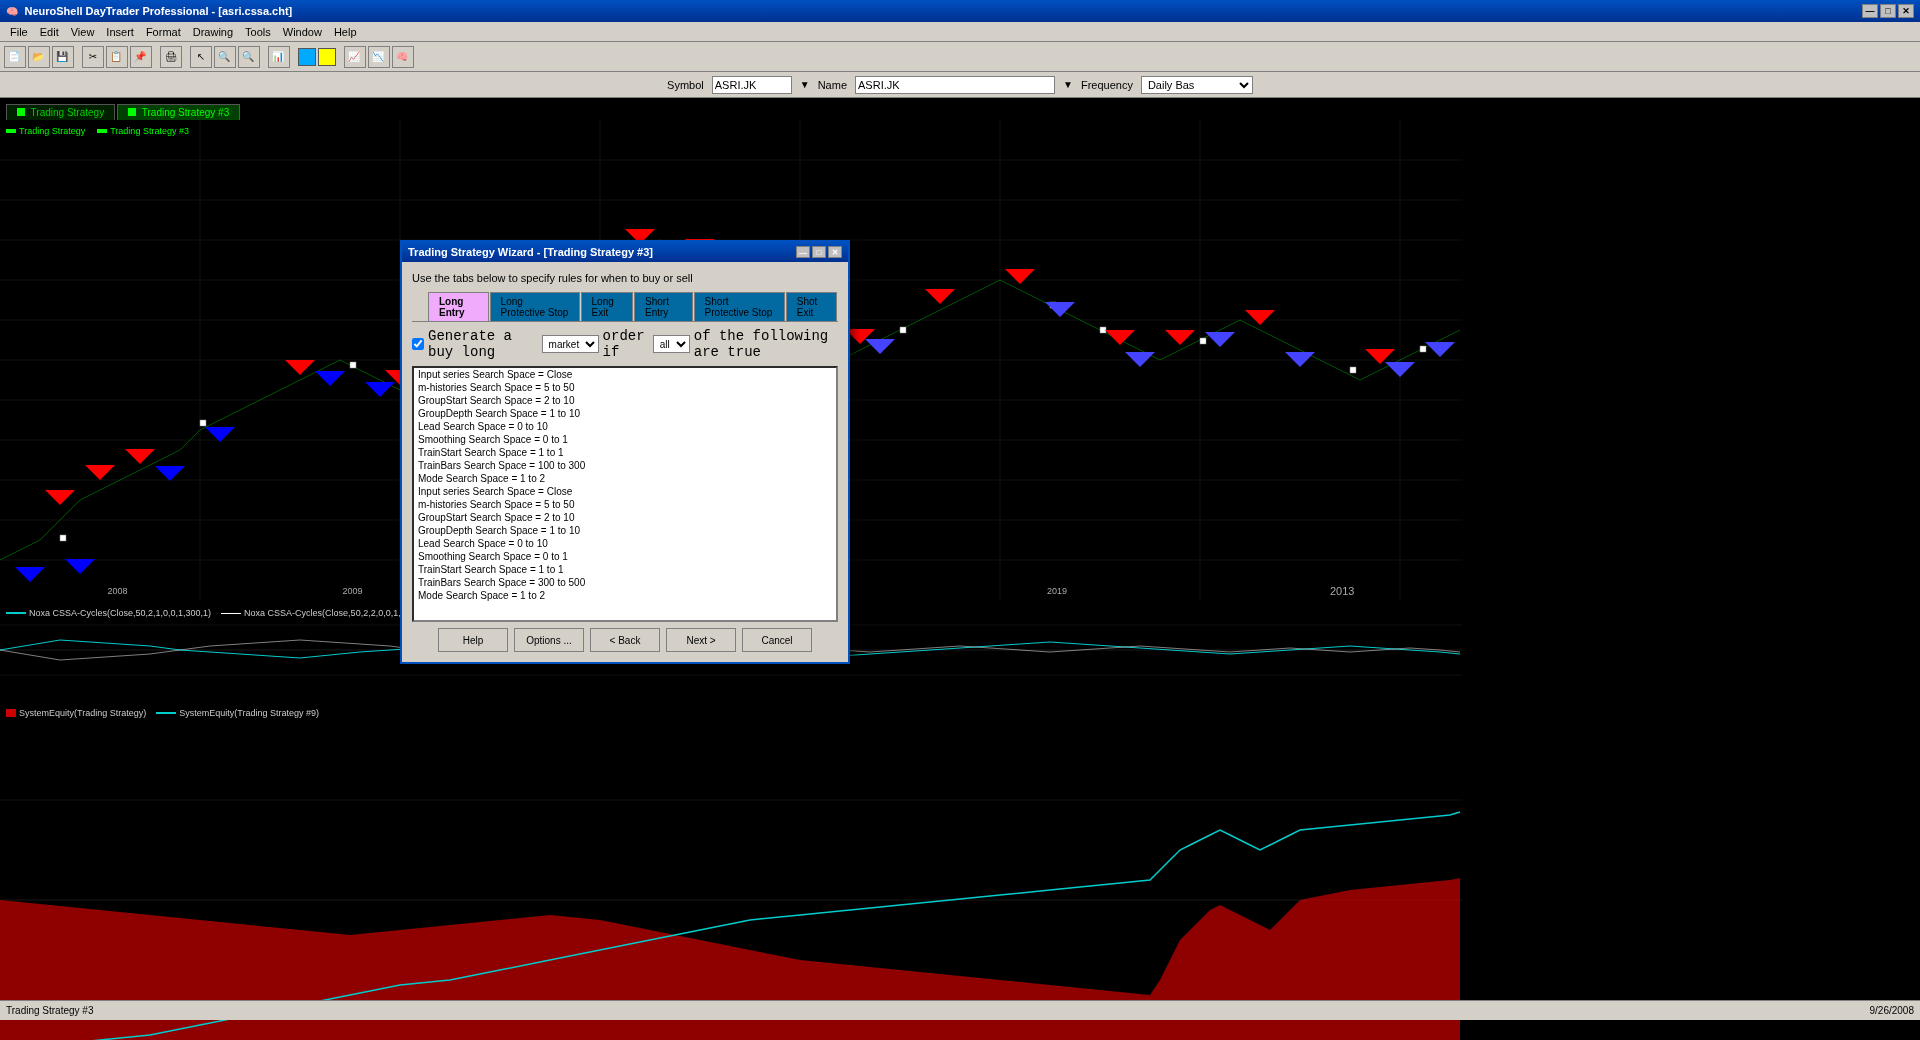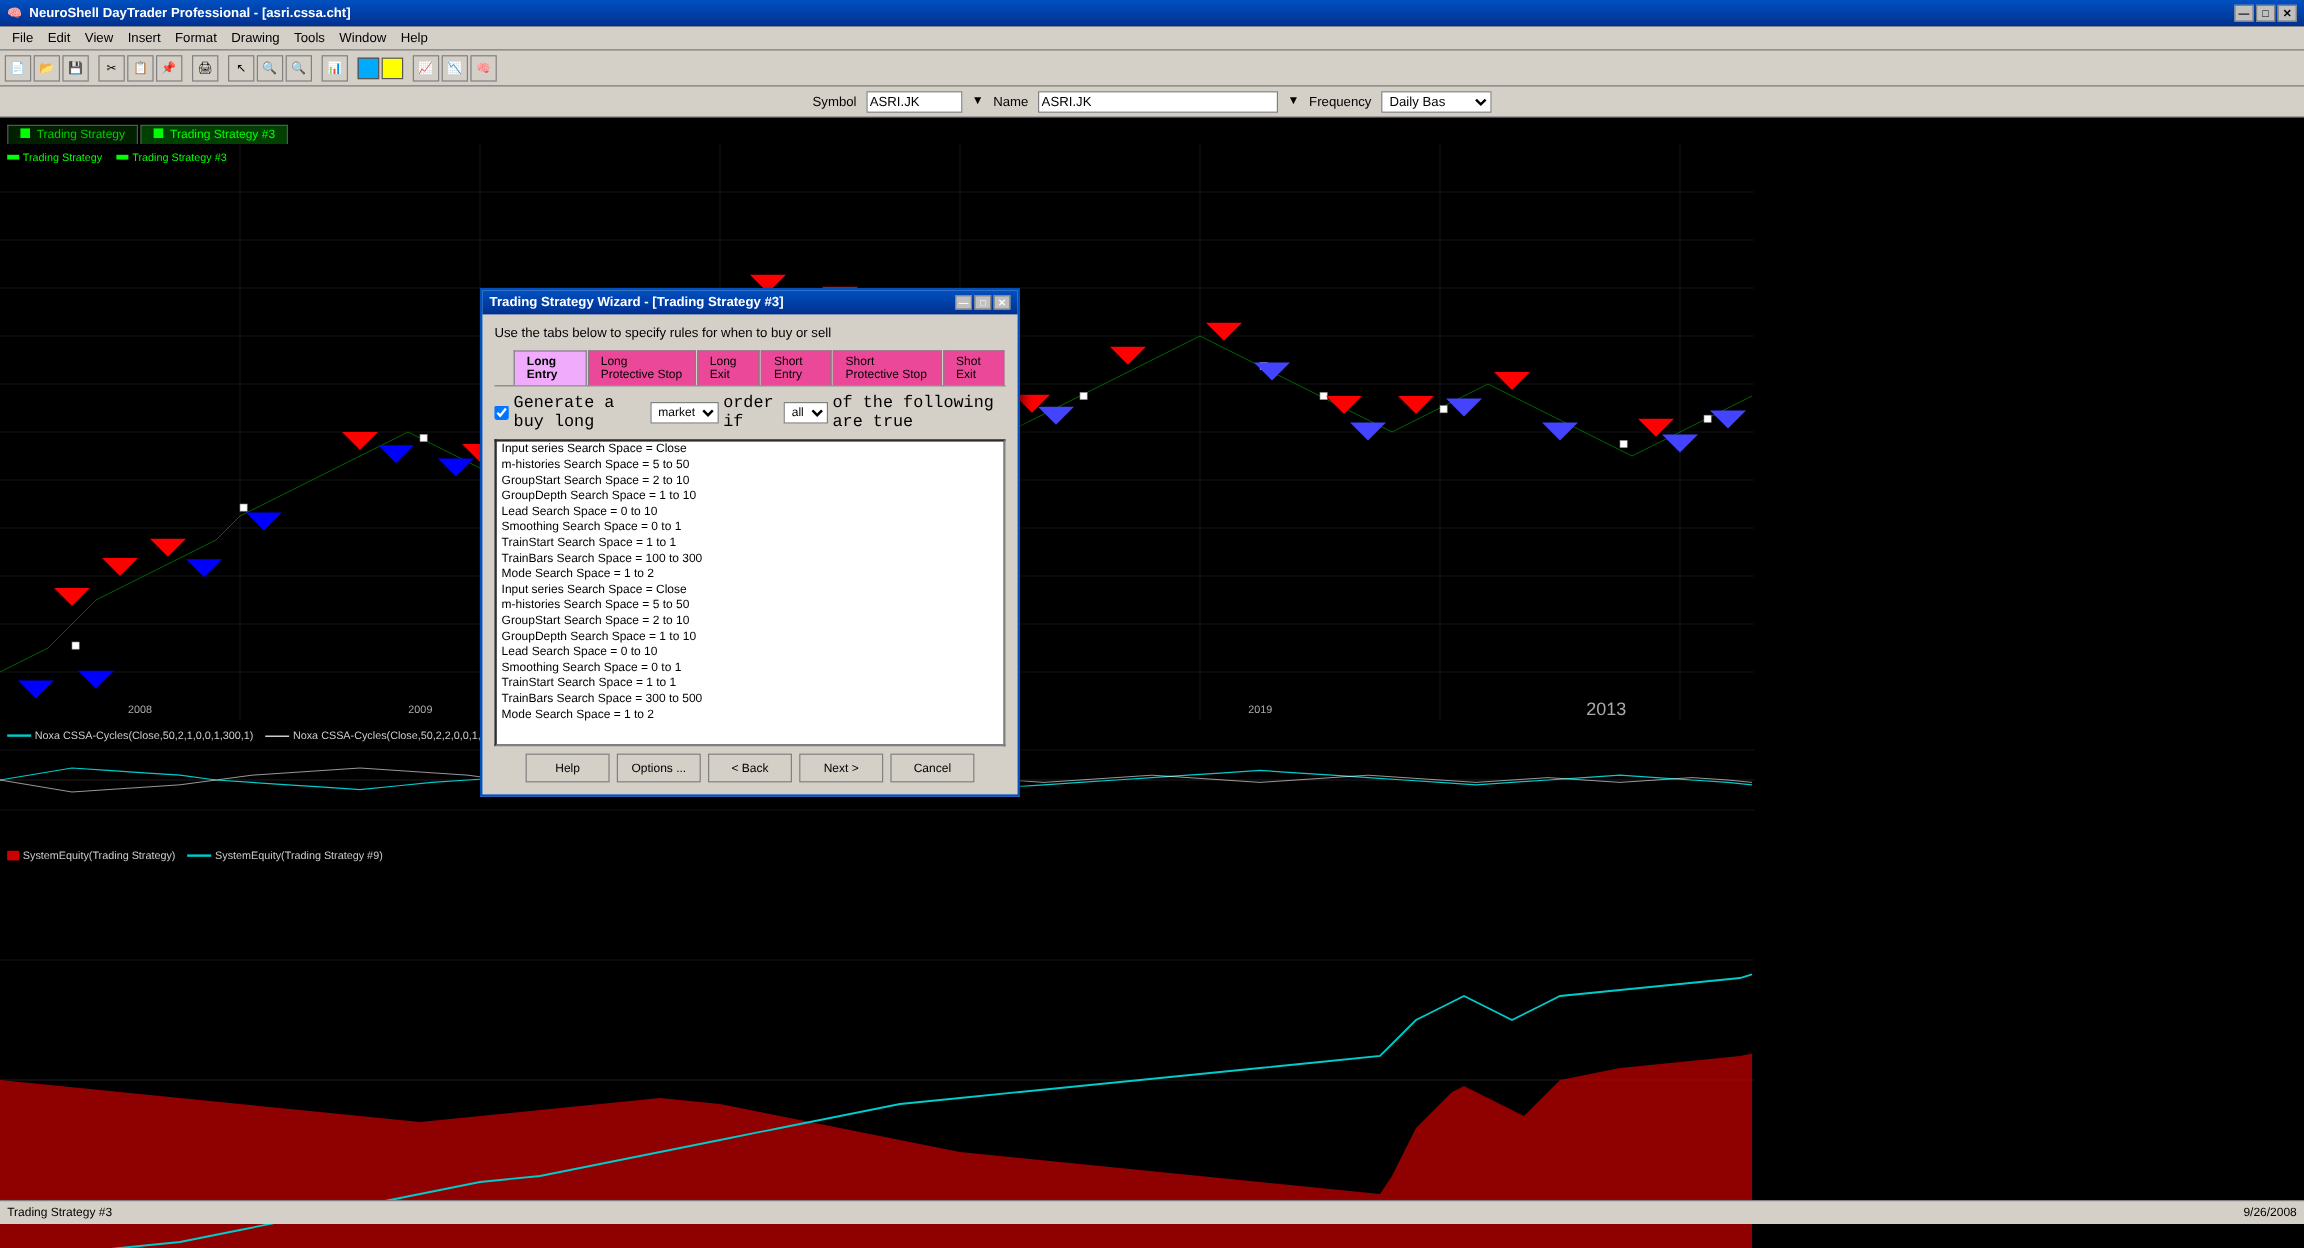--- a/index.html
+++ b/index.html
@@ -203,21 +203,21 @@
     #dialog-tabs {
       display: flex;
       border-bottom: 1px solid #808080;
       margin-bottom: 6px;
     }
     .dialog-tab {
       padding: 3px 10px;
       font-size: 10px;
       border: 1px solid #808080;
       border-bottom: none;
-      background: #ec4899;
+      background: #0369a1;
       cursor: pointer;
       margin-right: 1px;
       color: #000;
     }
     .dialog-tab-active {
       background: #f0abfc;
       font-weight: bold;
       margin-left: 16px;
     }
 
@@ -355,21 +355,21 @@
 </div>
 
 <div id="symbol-bar">
   <span class="symbol-label">Symbol</span>
   <input class="symbol-combo" value="ASRI.JK" style="width: 80px;">
   <span style="font-size:10px;">▼</span>
   <span class="symbol-label">Name</span>
   <input class="symbol-input" value="ASRI.JK" style="width: 200px;">
   <span style="font-size:10px;">▼</span>
   <span class="symbol-label">Frequency</span>
-  <select class="symbol-combo" style="width:92px;">
+  <select class="symbol-combo" style="width:112px;">
     <option>Daily Bas</option>
   </select>
 </div>
 
 <div id="chart-tabs">
   <div class="chart-tab chart-tab-inactive" style="color:#00cc00;">
     <span style="display:inline-block;width:8px;height:8px;background:#00ff00;margin-right:3px;"></span>
     Trading Strategy
   </div>
   <div class="chart-tab chart-tab-active" style="color:#00ff00;">
@@ -545,21 +545,21 @@
       <span style="color:#00ff00;font-size:9px;">Trading Strategy #3</span>
     </div>
   </div>
 
   <div style="position:absolute;top:462px;left:0;width:1462px;height:18px;display:flex;justify-content:space-around;align-items:center;">
     <span style="color:#aaa;font-size:9px;">2008</span>
     <span style="color:#aaa;font-size:9px;">2009</span>
     <span style="color:#aaa;font-size:9px;">2010</span>
     <span style="color:#aaa;font-size:9px;">2011</span>
     <span style="color:#aaa;font-size:9px;">2019</span>
-    <span style="color:#aaa;font-size:15px;margin-left:48px;">2013</span>
+    <span style="color:#aaa;font-size:11px;margin-left:48px;">2013</span>
   </div>
 
   <div style="position:absolute;top:488px;left:6px;display:flex;gap:10px;align-items:center;">
     <div style="display:flex;align-items:center;gap:3px;">
       <div style="width:20px;height:2px;background:#00cccc;"></div>
       <span style="color:#ccc;font-size:9px;">Noxa CSSA-Cycles(Close,50,2,1,0,0,1,300,1)</span>
     </div>
     <div style="display:flex;align-items:center;gap:3px;">
       <div style="width:20px;height:1px;background:#fff;"></div>
       <span style="color:#ccc;font-size:9px;">Noxa CSSA-Cycles(Close,50,2,2,0,0,1,300,...)</span>

